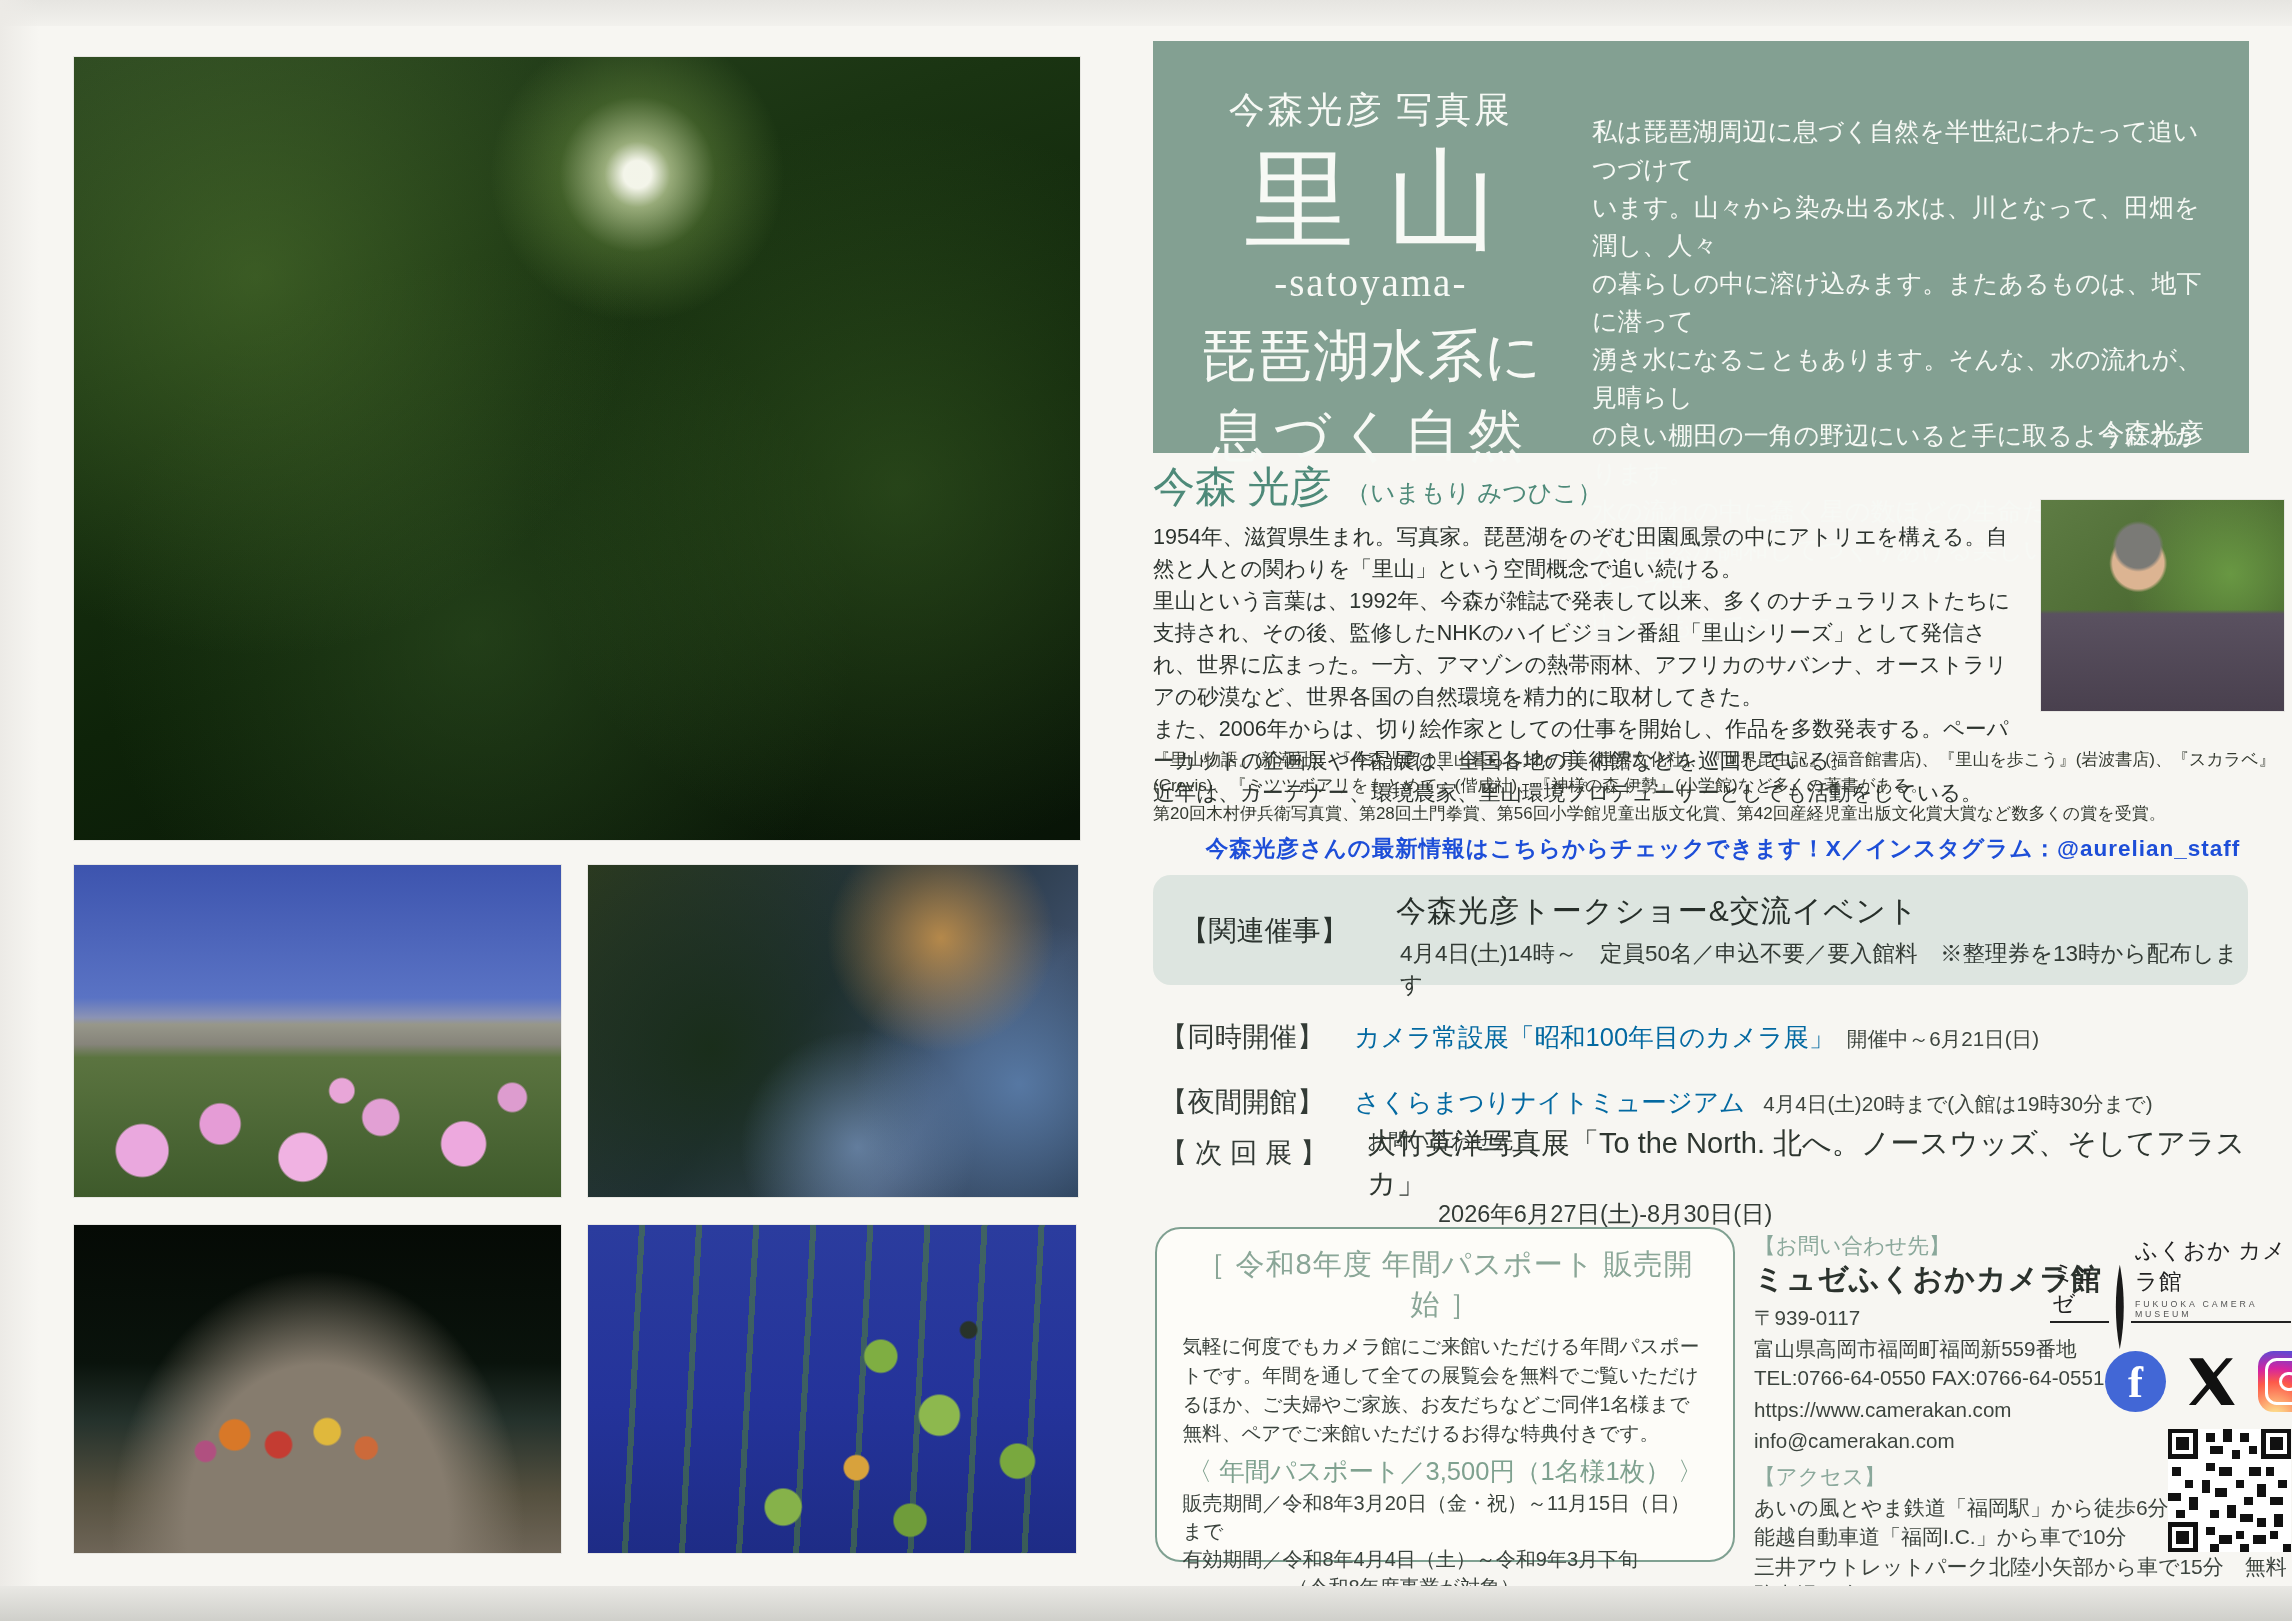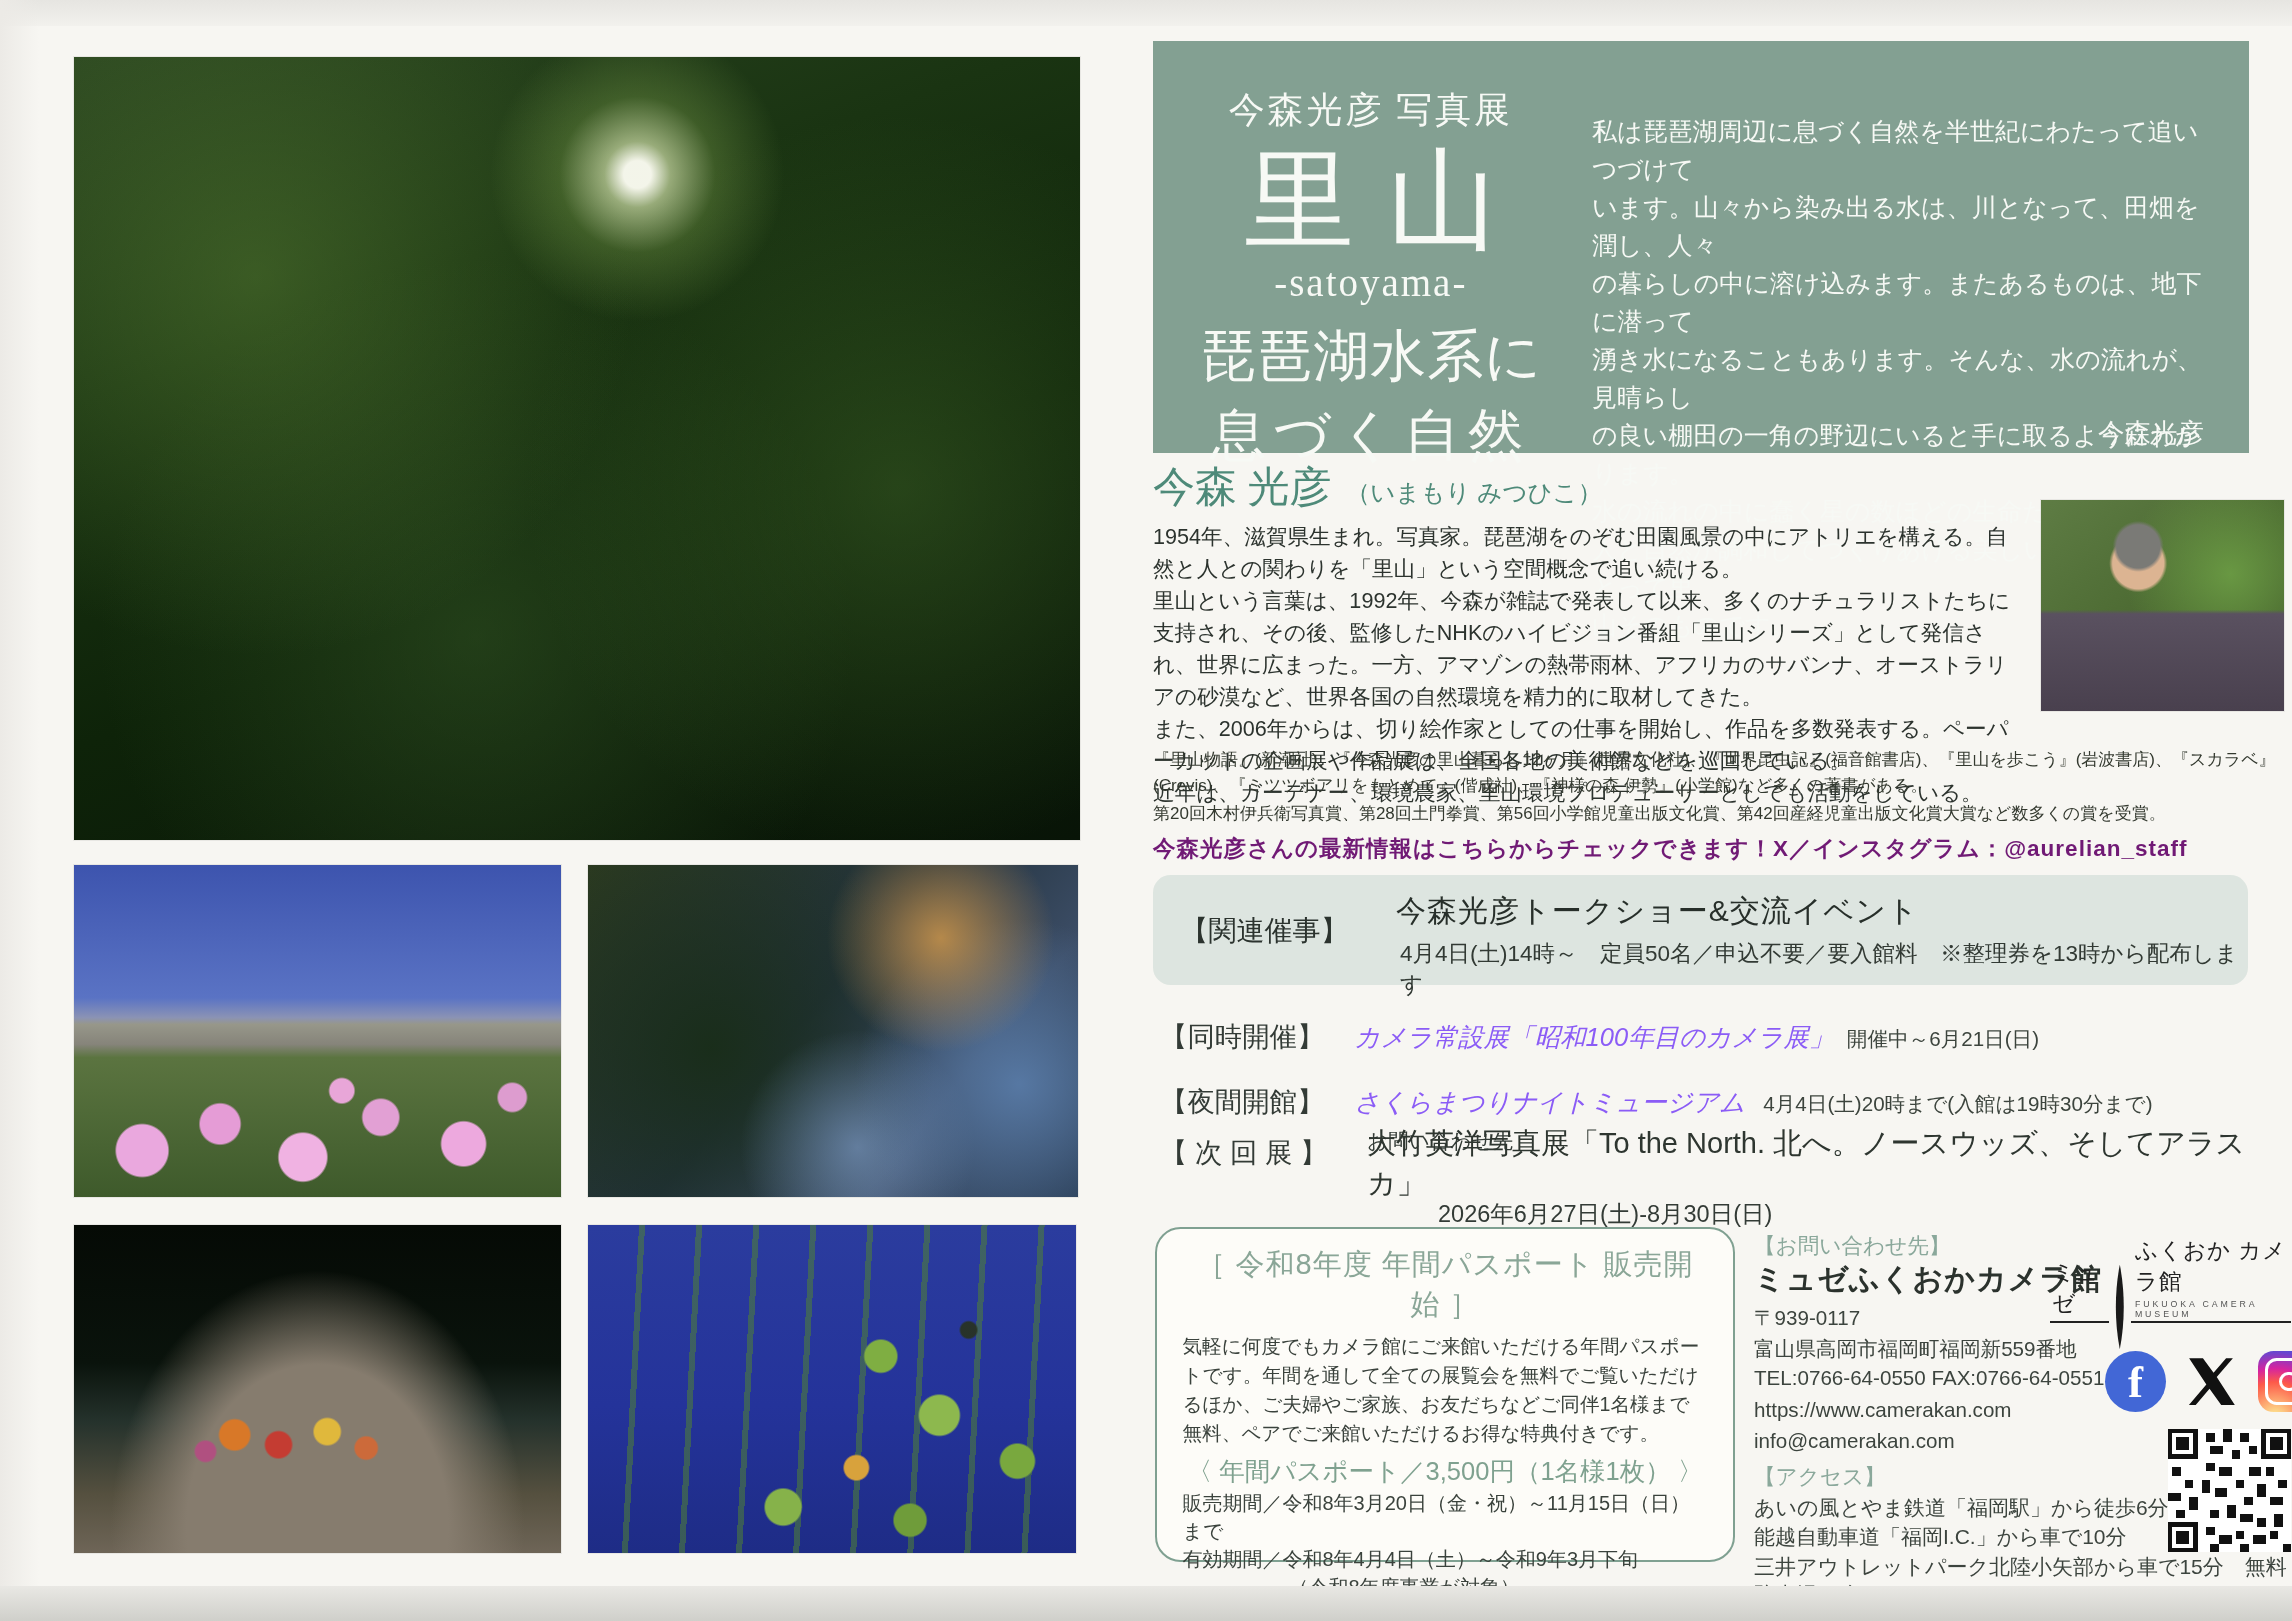--- a/index.html
+++ b/index.html
@@ -83,29 +83,29 @@
   .gb-intro{left:439px;top:51px;width:627px;font-size:25px;line-height:38px;margin-top:20px;}
   .gb-sig{right:45px;top:374px;font-size:26.5px;}
 
   
   .pf-name{left:1153px;top:459px;color:#4e8a79;}
   .pf-name .nm{font-size:42px;font-family:"Liberation Serif",serif;}
   .pf-name .kana{font-size:24.5px;margin-left:9.8px;}
   .pf-bio{left:1153px;top:521px;width:872px;font-size:21.6px;line-height:32px;color:#2c332e;}
   .pf-books{left:1153px;top:747px;width:1137px;font-size:17px;line-height:25.5px;color:#33392f;}
   .pf-awards{left:1153px;top:802px;width:1137px;font-size:17px;color:#33392f;}
-  .sns-line{left:1153px;top:833px;width:1140px;text-align:left;font-size:22.5px;font-weight:bold;color:#701a75;letter-spacing:1px;}
+  .sns-line{left:1153px;top:833px;width:1140px;text-align:center;font-size:22.5px;font-weight:bold;color:#1d4ed8;letter-spacing:1px;}
 
   
   .rel-box{left:1153px;top:875px;width:1095px;height:110px;background:#dde5e0;border-radius:17.6px;}
   .rel-label{left:27.4px;top:37px;font-size:28px;color:#2b332e;}
   .rel-title{left:243px;top:15.7px;font-size:30px;color:#272f2a;letter-spacing:1px;}
   .rel-detail{left:247px;top:63px;font-size:22.5px;color:#323a34;}
   .ev-label{font-size:27.4px;color:#333b36;}
-  .ev-main{font-size:25.5px;color:#8b5cf6;font-style:italic;}
+  .ev-main{font-size:25.5px;color:#0369a1;}
   .ev-note{font-size:20.6px;color:#3c443d;}
   .next-pre{font-size:20.6px;color:#333b36;}
   .next-title{font-size:29px;color:#2e3630;}
   .next-date{font-size:23.5px;color:#333b36;}
 
   
   .pass-box{left:1155px;top:1227px;width:580px;height:335px;background:#fdfcf8;border:2.9px solid #7fa091;border-radius:25.5px;box-sizing:border-box;padding:15.7px 25.5px 0 25.5px;}
   .pass-title{text-align:center;font-size:29px;color:#8aa697;letter-spacing:1px;}
   .pass-body{margin-top:7.8px;font-size:19.6px;line-height:29px;color:#3a423c;}
   .pass-price{text-align:center;margin-top:5.9px;font-size:25.5px;color:#7fa18f;}

